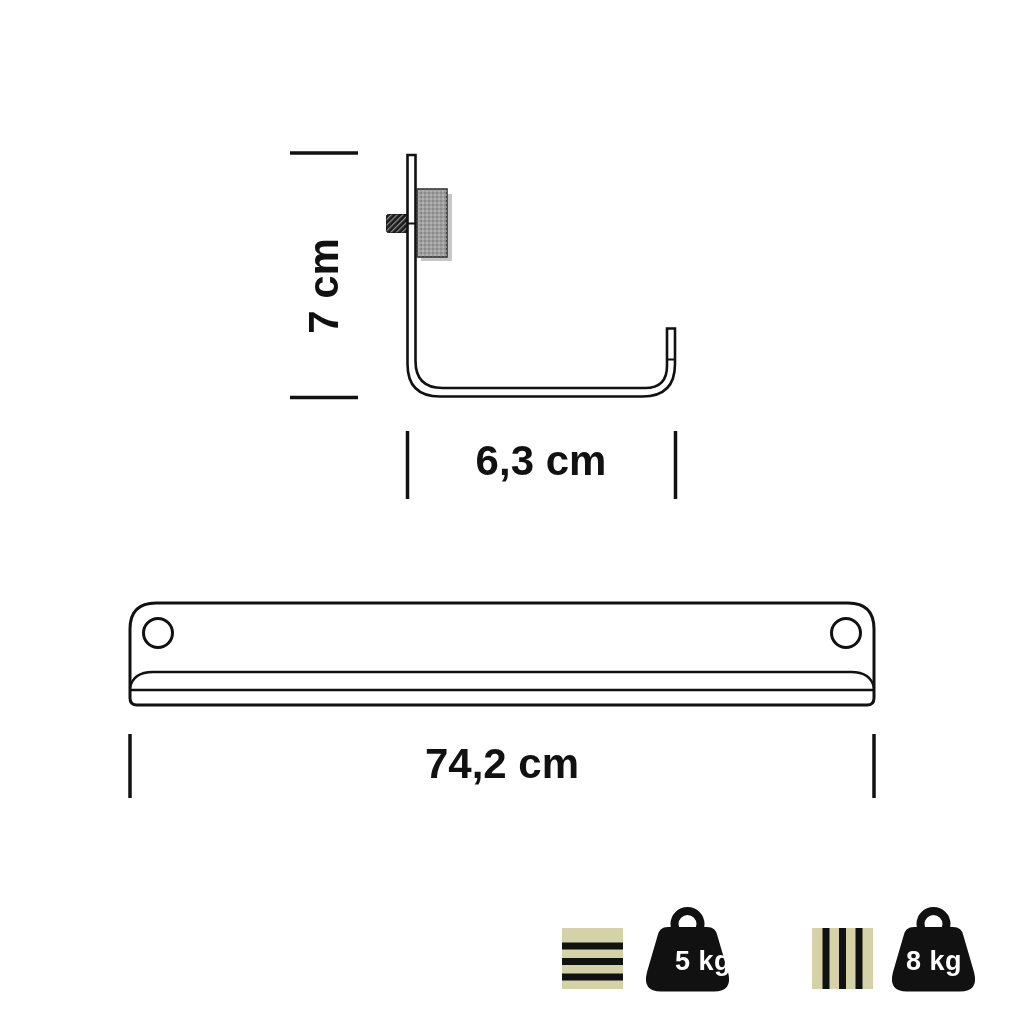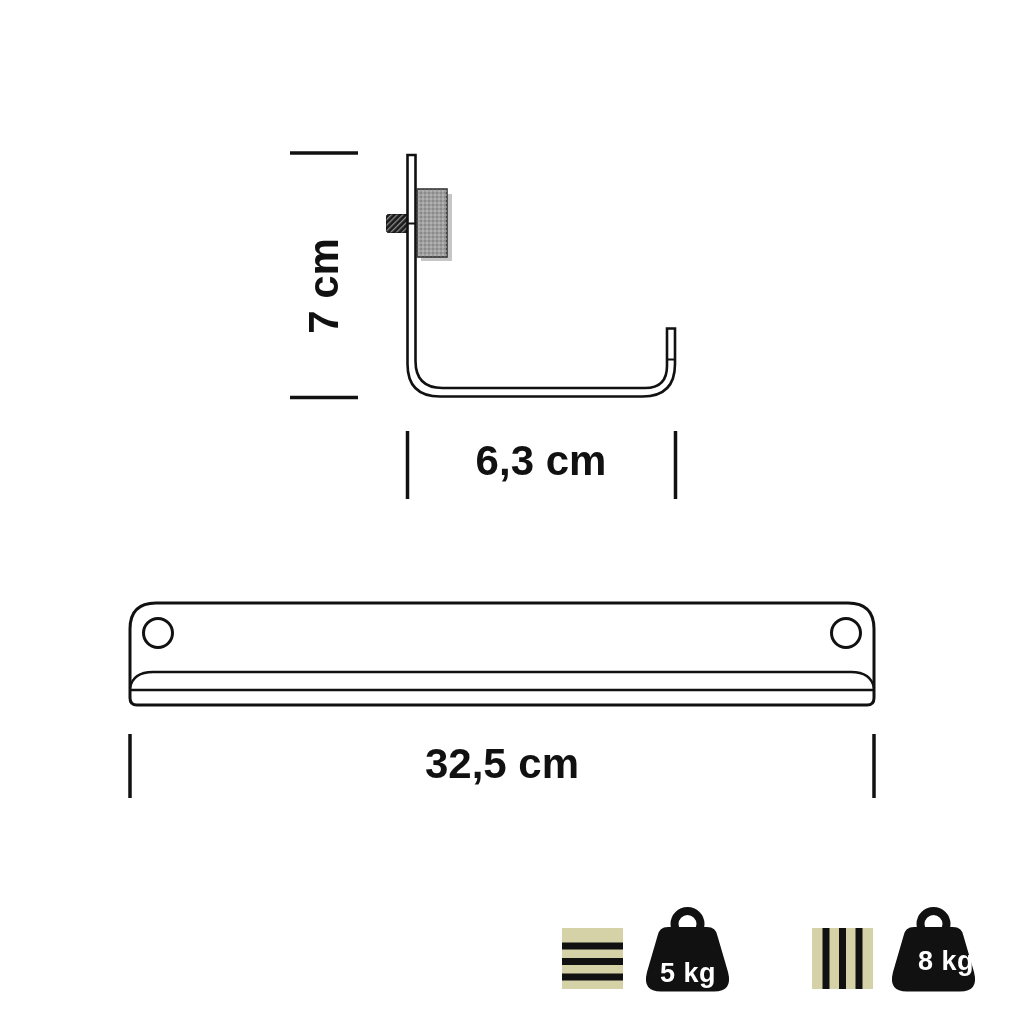--- a/index.html
+++ b/index.html
@@ -149,18 +149,18 @@
              L 657.5 936
              Q 659 927 668 927 Z"></path>
       </g>
     </g>
   </svg>
 
   <div class="label rotated" style="left:324px;top:286px;">7 cm</div>
 
   <div class="label" style="left:541px;top:461px;">6,3 cm</div>
 
-  <div class="label" style="left:502px;top:764px;">32,5 cm</div>
+  <div class="label" style="left:502px;top:764px;">74,2 cm</div>
 
-  <div class="weight-label" style="left:688px;top:961px;margin-top:12px;">5 kg</div>
+  <div class="weight-label" style="left:703px;top:961px;">5 kg</div>
 
-  <div class="weight-label" style="left:934px;top:961px;margin-left:12px;">8 kg</div>
+  <div class="weight-label" style="left:934px;top:961px;">8 kg</div>
 </div>
 
 </body></html>

